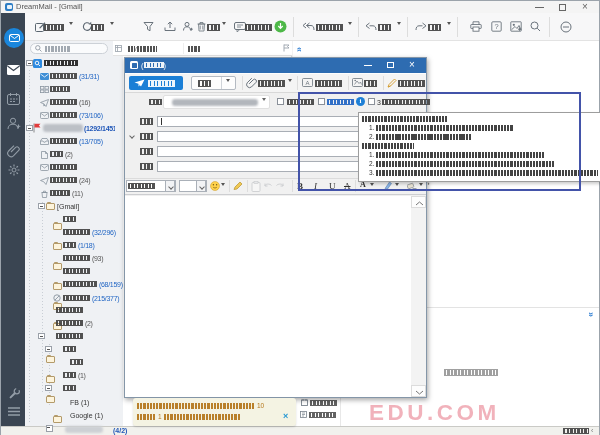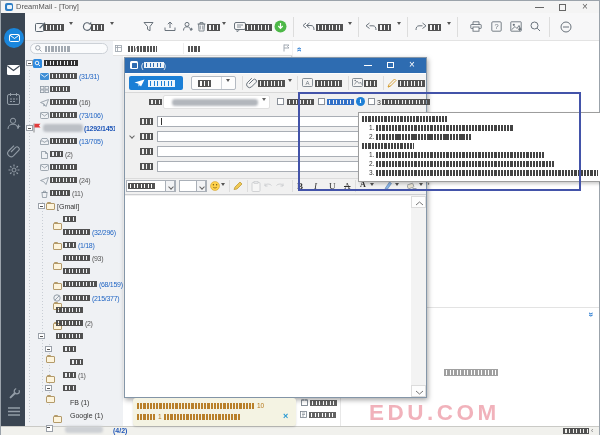--- a/index.html
+++ b/index.html
@@ -21,21 +21,21 @@
 .chevd{display:inline-block;width:4px;height:4px;border-right:1px solid #666;border-bottom:1px solid #666;transform:rotate(45deg)}
 </style></head>
 <body>
 
 <div class="ab" style="left:0;top:0;width:600px;height:435px;border:1px solid #9ba3ab"></div>
 
 <div class="ab" id="titlebar" style="left:1px;top:1px;width:598px;height:12px;background:#f4f4f4"></div>
 <div class="ab" style="left:5px;top:3px;width:8px;height:8px;background:#2d7dc4;border-radius:2px">
   <div class="ab" style="left:1.5px;top:2px;width:5px;height:4px;background:#e8f2fb;border-radius:1px"></div>
 </div>
-<div class="ab" style="left:16px;top:3px;font-size:7.5px;line-height:8px;color:#555">DreamMail - [Tony]</div>
+<div class="ab" style="left:16px;top:3px;font-size:7.5px;line-height:8px;color:#555">DreamMail - [Gmail]</div>
 <div class="ab" style="left:535px;top:7px;width:9px;height:1px;background:#666"></div>
 <div class="ab" style="left:559px;top:3.5px;width:7px;height:7px;border:1px solid #666"></div>
 <div class="ab" style="left:582px;top:1px;font-size:10px;color:#666;line-height:12px">×</div>
 
 <div class="ab" id="toolbar" style="left:1px;top:13px;width:598px;height:28px;background:#f7f7f8;border-bottom:1px solid #e3e3e3"></div>
 
 <div class="ab" style="left:35px;top:21px">
     <svg width="11" height="11" viewBox="0 0 11 11">
       <rect x="0.5" y="2.5" width="8" height="8" rx="1" fill="none" stroke="#5b6670"></rect>
       <path d="M4 7 L9.5 1.2 L10.5 2.2 L5.2 7.6 Z" fill="#5b6670"></path>

